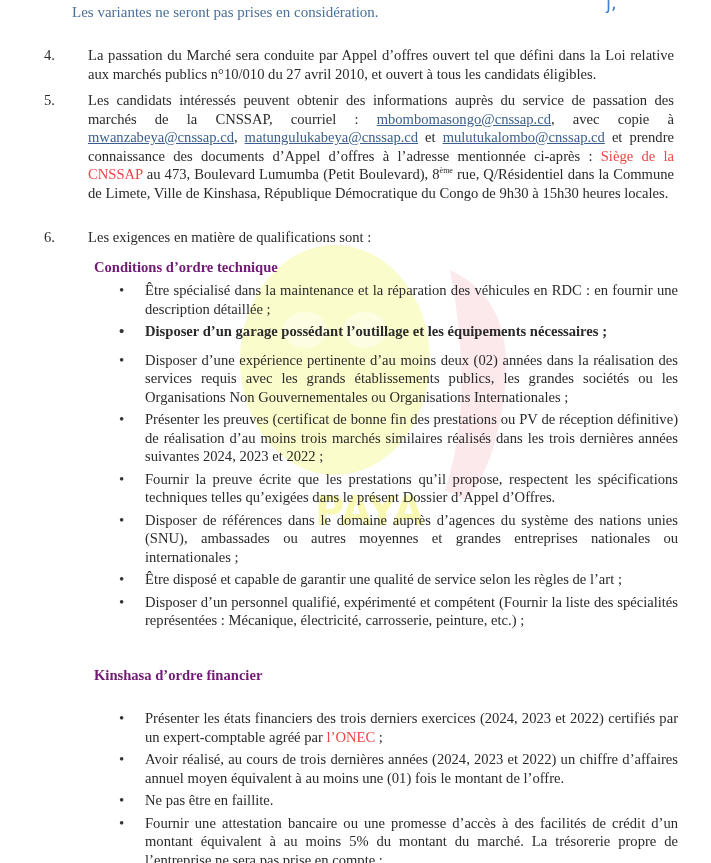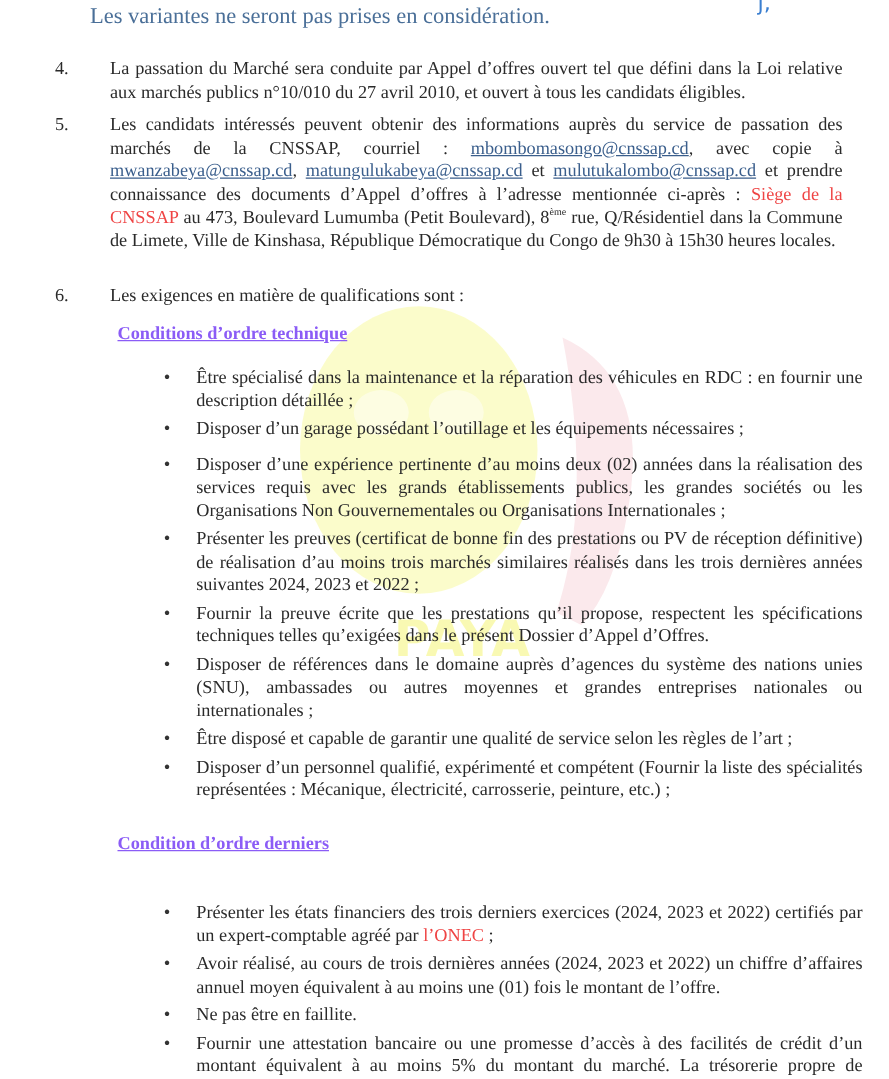--- a/index.html
+++ b/index.html
@@ -3,30 +3,30 @@
 <meta charset="utf-8">
 <style>
   html, body { margin: 0; padding: 0; background: #ffffff; }
   body {
     width: 711px; height: 863px; overflow: hidden; position: relative;
     font-family: "Liberation Serif", "DejaVu Serif", serif;
     color: #2a2a2a; font-size: 14.6px; line-height: 18.5px;
   }
   .watermark { position: absolute; left: 215px; top: 240px; width: 320px; height: 300px; pointer-events: none; z-index: 0; }
   .page { position: relative; z-index: 1; }
-  .variantes { position: absolute; left: 72px; top: 3px; color: #4a6f98; font-size: 18px; }
+  .variantes { position: absolute; left: 72px; top: 3px; color: #4a6f98; font-size: 15px; }
   .sig { position: absolute; left: 606px; top: -6px; color: #3b7fd0; font-size: 18px; font-family: "DejaVu Sans", sans-serif; }
   .num-item { position: absolute; left: 44px; width: 630px; }
   .num-item .num { position: absolute; left: 0; top: 0; }
   .num-item .body { margin-left: 44px; text-align: justify; }
   .email { color: #3a5e8c; text-decoration: underline; }
   b { font-weight: normal; color: #ef4444; }
   sup { font-size: 8px; line-height: 0; vertical-align: 6px; }
-  .section-title { position: absolute; left: 94px; font-weight: bold; text-decoration: underline; color: #8b5cf6; }
-  ul.bullets { position: absolute; left: 115px; width: 559px; margin: 16px; padding: 0; list-style: none; }
+  .section-title { position: absolute; left: 94px; font-weight: bold; color: #701a75; }
+  ul.bullets { position: absolute; left: 115px; width: 559px; margin: 4px; padding: 0; list-style: none; }
   ul.bullets li { position: relative; padding-left: 26px; text-align: justify; margin-bottom: 4px; }
   ul.bullets li::before { content: "\2022"; position: absolute; left: 0; top: 0; font-size: 15px; color: #333; }
 </style>
 </head>
 <body>
 
 <svg class="watermark" viewBox="0 0 320 300">
   <ellipse cx="120" cy="120" rx="95" ry="115" fill="#f4f56a" opacity="0.35"></ellipse>
   <ellipse cx="90" cy="90" rx="22" ry="18" fill="#ffffff" opacity="0.45"></ellipse>
   <ellipse cx="150" cy="90" rx="22" ry="18" fill="#ffffff" opacity="0.45"></ellipse>
@@ -50,30 +50,30 @@
   </div>
 
   <div class="num-item" style="top:228px;">
     <span class="num">6.</span>
     <div class="body">Les exigences en matière de qualifications sont :</div>
   </div>
 
   <div class="section-title" style="top:258px;">Conditions d’ordre technique</div>
   <ul class="bullets" style="top:277px;">
     <li>Être spécialisé dans la maintenance et la réparation des véhicules en RDC : en fournir une description détaillée ;</li>
-    <li style="margin-bottom:10px;">Disposer d’un garage possédant l’outillage et les équipements nécessaires ;</li>
+    <li style="margin-bottom:10px;font-weight:bold;">Disposer d’un garage possédant l’outillage et les équipements nécessaires ;</li>
     <li>Disposer d’une expérience pertinente d’au moins deux (02) années dans la réalisation des services requis avec les grands établissements publics, les grandes sociétés ou les Organisations Non Gouvernementales ou Organisations Internationales ;</li>
     <li>Présenter les preuves (certificat de bonne fin des prestations ou PV de réception définitive) de réalisation d’au moins trois marchés similaires réalisés dans les trois dernières années suivantes 2024, 2023 et 2022 ;</li>
     <li>Fournir la preuve écrite que les prestations qu’il propose, respectent les spécifications techniques telles qu’exigées dans le présent Dossier d’Appel d’Offres.</li>
     <li>Disposer de références dans le domaine auprès d’agences du système des nations unies (SNU), ambassades ou autres moyennes et grandes entreprises nationales ou internationales ;</li>
     <li>Être disposé et capable de garantir une qualité de service selon les règles de l’art ;</li>
     <li>Disposer d’un personnel qualifié, expérimenté et compétent (Fournir la liste des spécialités représentées : Mécanique, électricité, carrosserie, peinture, etc.) ;</li>
   </ul>
 
-  <div class="section-title" style="top:666px;">Condition d’ordre derniers</div>
+  <div class="section-title" style="top:666px;">Kinshasa d’ordre financier</div>
   <ul class="bullets" style="top:705px;">
     <li><span>Présenter les états financiers des trois derniers exercices (2024, 2023 et 2022) certifiés par un expert-comptable agréé par </span><b>l’ONEC</b><span> ;</span></li>
     <li>Avoir réalisé, au cours de trois dernières années (2024, 2023 et 2022) un chiffre d’affaires annuel moyen équivalent à au moins une (01) fois le montant de l’offre.</li>
     <li>Ne pas être en faillite.</li>
     <li>Fournir une attestation bancaire ou une promesse d’accès à des facilités de crédit d’un montant équivalent à au moins 5% du montant du marché. La trésorerie propre de l’entreprise ne sera pas prise en compte ;</li>
   </ul>
 
 </div>
 
 </body></html>

